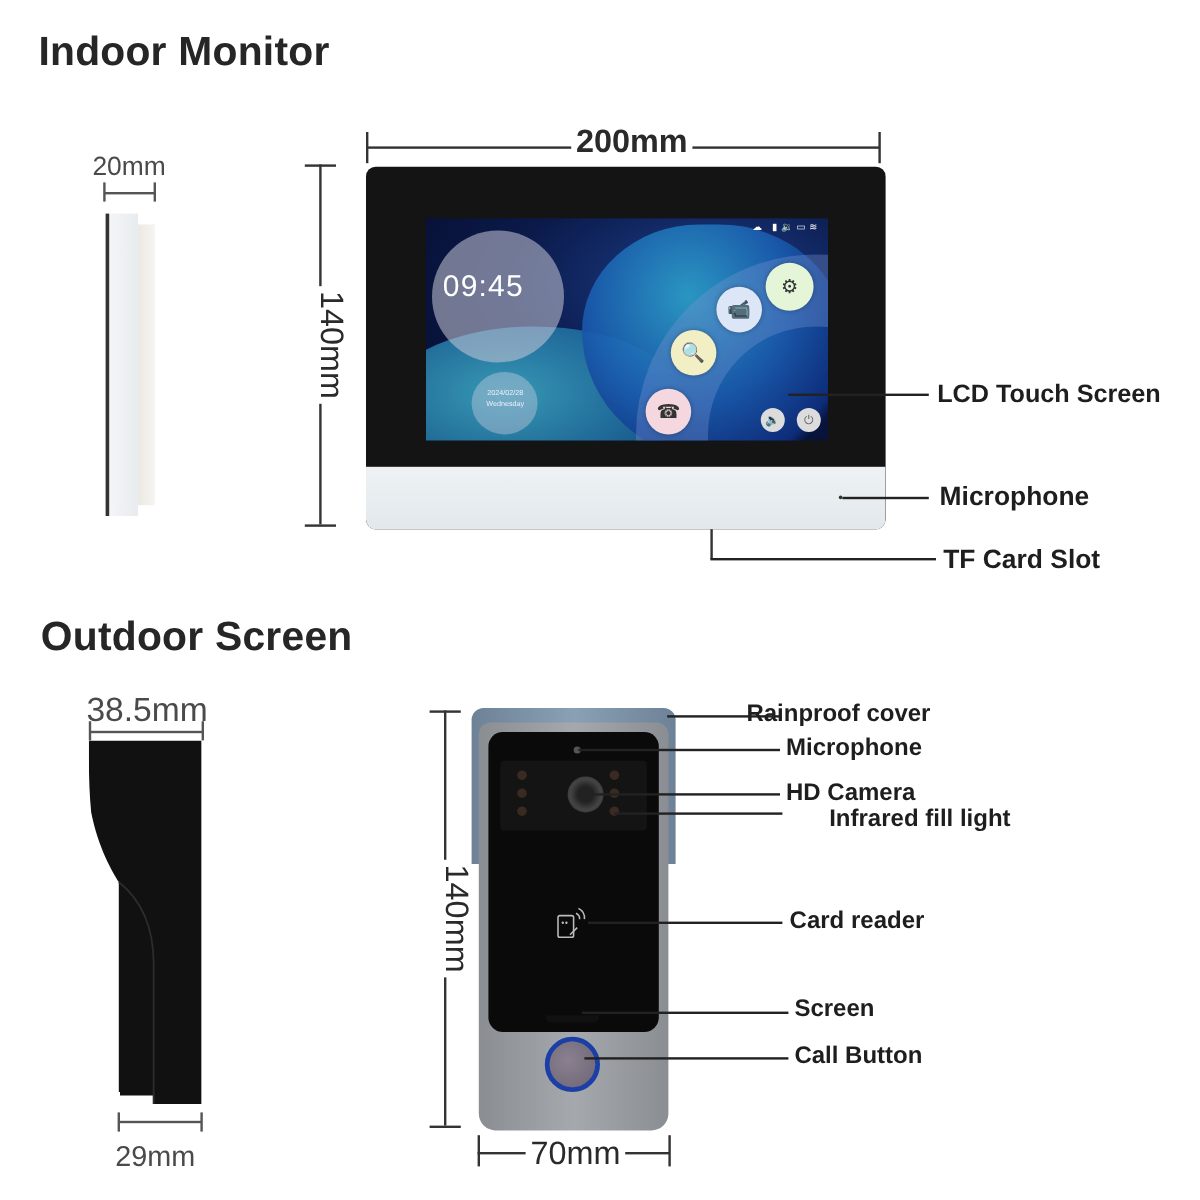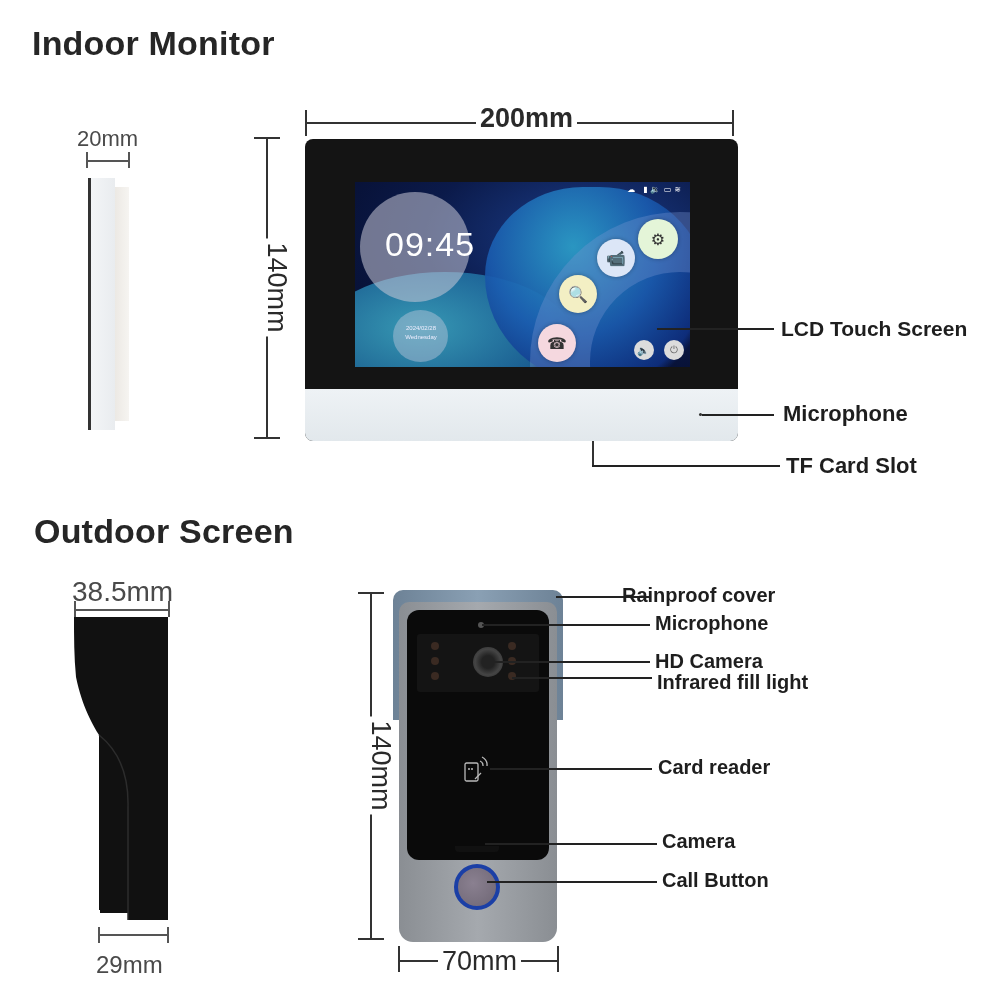--- a/index.html
+++ b/index.html
@@ -21,21 +21,21 @@
   .screen { position: absolute; left: 50px; top: 43px; width: 335px; height: 185px; overflow: hidden;
             background: radial-gradient(ellipse at 70% 30%, #1c3f8c 0%, #0b1a4a 50%, #050b28 100%); }
   .wave1 { position: absolute; left: -40px; top: 90px; width: 260px; height: 140px; border-radius: 50%;
            background: radial-gradient(ellipse at 40% 40%, #3fb0c9 0%, #1d6aa0 60%, transparent 70%); opacity: .85; }
   .wave2 { position: absolute; left: 130px; top: 5px; width: 220px; height: 200px; border-radius: 48% 52% 40% 60%;
            background: radial-gradient(ellipse at 40% 30%, #2ca0c8 0%, #1a5cb0 45%, #0e2f80 75%, transparent 80%); opacity: .9; }
   .arc { position: absolute; left: 175px; top: 30px; width: 300px; height: 300px; border-radius: 50%;
          border: 60px solid rgba(120,150,210,0.35); }
   .clock-bubble { position: absolute; left: 5px; top: 10px; width: 110px; height: 110px; border-radius: 50%;
                   background: rgba(200,200,215,0.55); }
-  .clock { position: absolute; left: 30px; top: 43px; font-size: 34px; color: #fff; font-family: "Liberation Sans", sans-serif; letter-spacing: 1px; }
+  .clock { position: absolute; left: 14px; top: 43px; font-size: 25px; color: #fff; font-family: "Liberation Sans", sans-serif; letter-spacing: 1px; }
   .date-bubble { position: absolute; left: 38px; top: 128px; width: 55px; height: 52px; border-radius: 50%;
                  background: rgba(190,200,220,0.45); }
   .date-text { position: absolute; left: 40px; top: 142px; width: 52px; text-align: center; font-size: 6px; color: #eef; line-height: 9px; }
   .status-icons { position: absolute; right: 6px; top: 3px; font-size: 8px; color: #fff; letter-spacing: 3px; }
   .app-btn { position: absolute; width: 38px; height: 38px; border-radius: 50%; display: flex; align-items: center; justify-content: center;
              font-size: 16px; color: #333; box-shadow: 0 0 4px rgba(0,0,0,.3); }
   .small-btn { position: absolute; width: 20px; height: 20px; border-radius: 50%; background: #dcdcdc; display: flex; align-items: center; justify-content: center;
                font-size: 10px; color: #666; }
   .mic-dot { position: absolute; width: 3px; height: 3px; border-radius: 50%; background: #333; }
 
@@ -181,19 +181,19 @@
 <div class="line-h" style="left:398px;top:960px;width:160px;"></div>
 <div class="abs dim-label" style="left:438px;top:946px;font-size:27px;">70mm</div>
 
 <div class="leader" style="left:556px;top:596px;width:94px;"></div>
 <div class="abs callout-sm" style="left:622px;top:584px;">Rainproof cover</div>
 <div class="leader" style="left:482px;top:624px;width:168px;"></div>
 <div class="abs callout-sm" style="left:655px;top:612px;">Microphone</div>
 <div class="leader" style="left:482px;top:661px;width:168px;"></div>
 <div class="abs callout-sm" style="left:655px;top:650px;">HD Camera</div>
 <div class="leader" style="left:512px;top:677px;width:140px;"></div>
-<div class="abs callout-sm" style="left:657px;top:671px;">Infrared fill light</div>
+<div class="abs callout-sm" style="left:691px;top:671px;">Infrared fill light</div>
 <div class="leader" style="left:490px;top:768px;width:162px;"></div>
 <div class="abs callout-sm" style="left:658px;top:756px;">Card  reader</div>
 <div class="leader" style="left:485px;top:843px;width:172px;"></div>
-<div class="abs callout-sm" style="left:662px;top:830px;">Camera</div>
+<div class="abs callout-sm" style="left:662px;top:830px;">Screen</div>
 <div class="leader" style="left:487px;top:881px;width:170px;"></div>
 <div class="abs callout-sm" style="left:662px;top:869px;text-align:center;">Call Button</div>
 
 </body></html>

